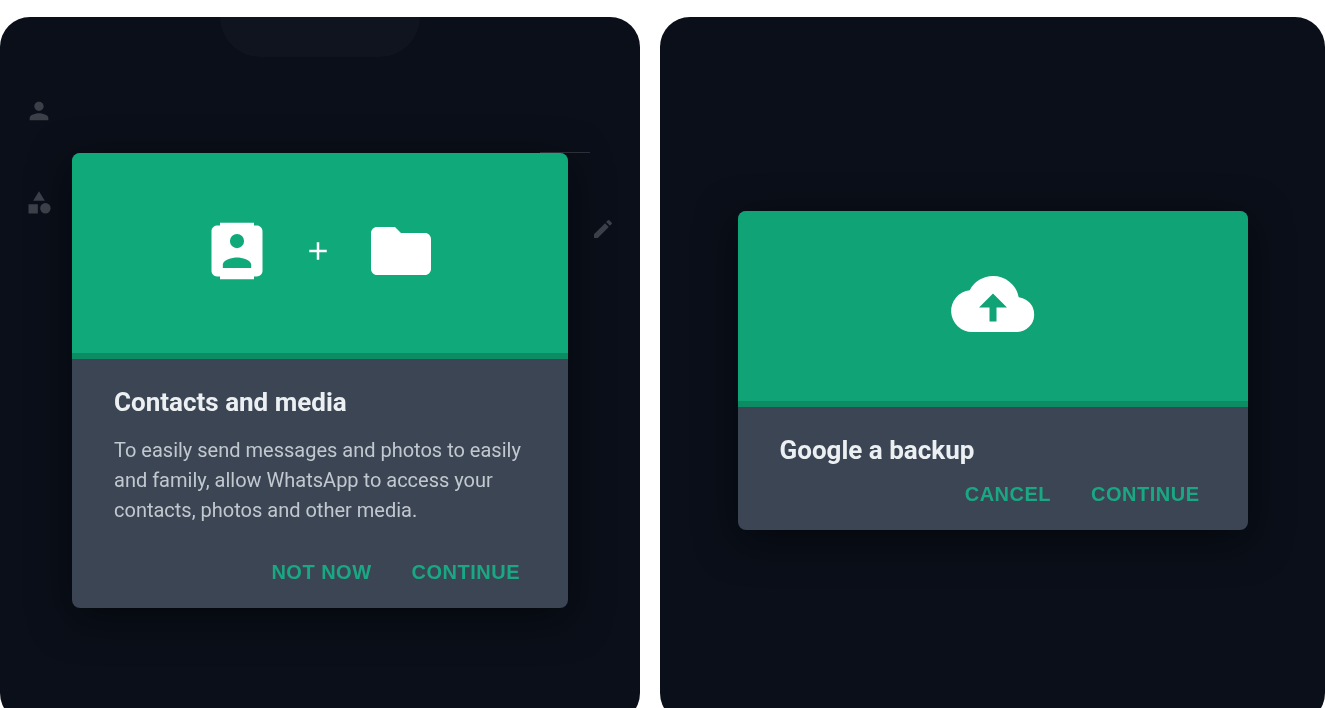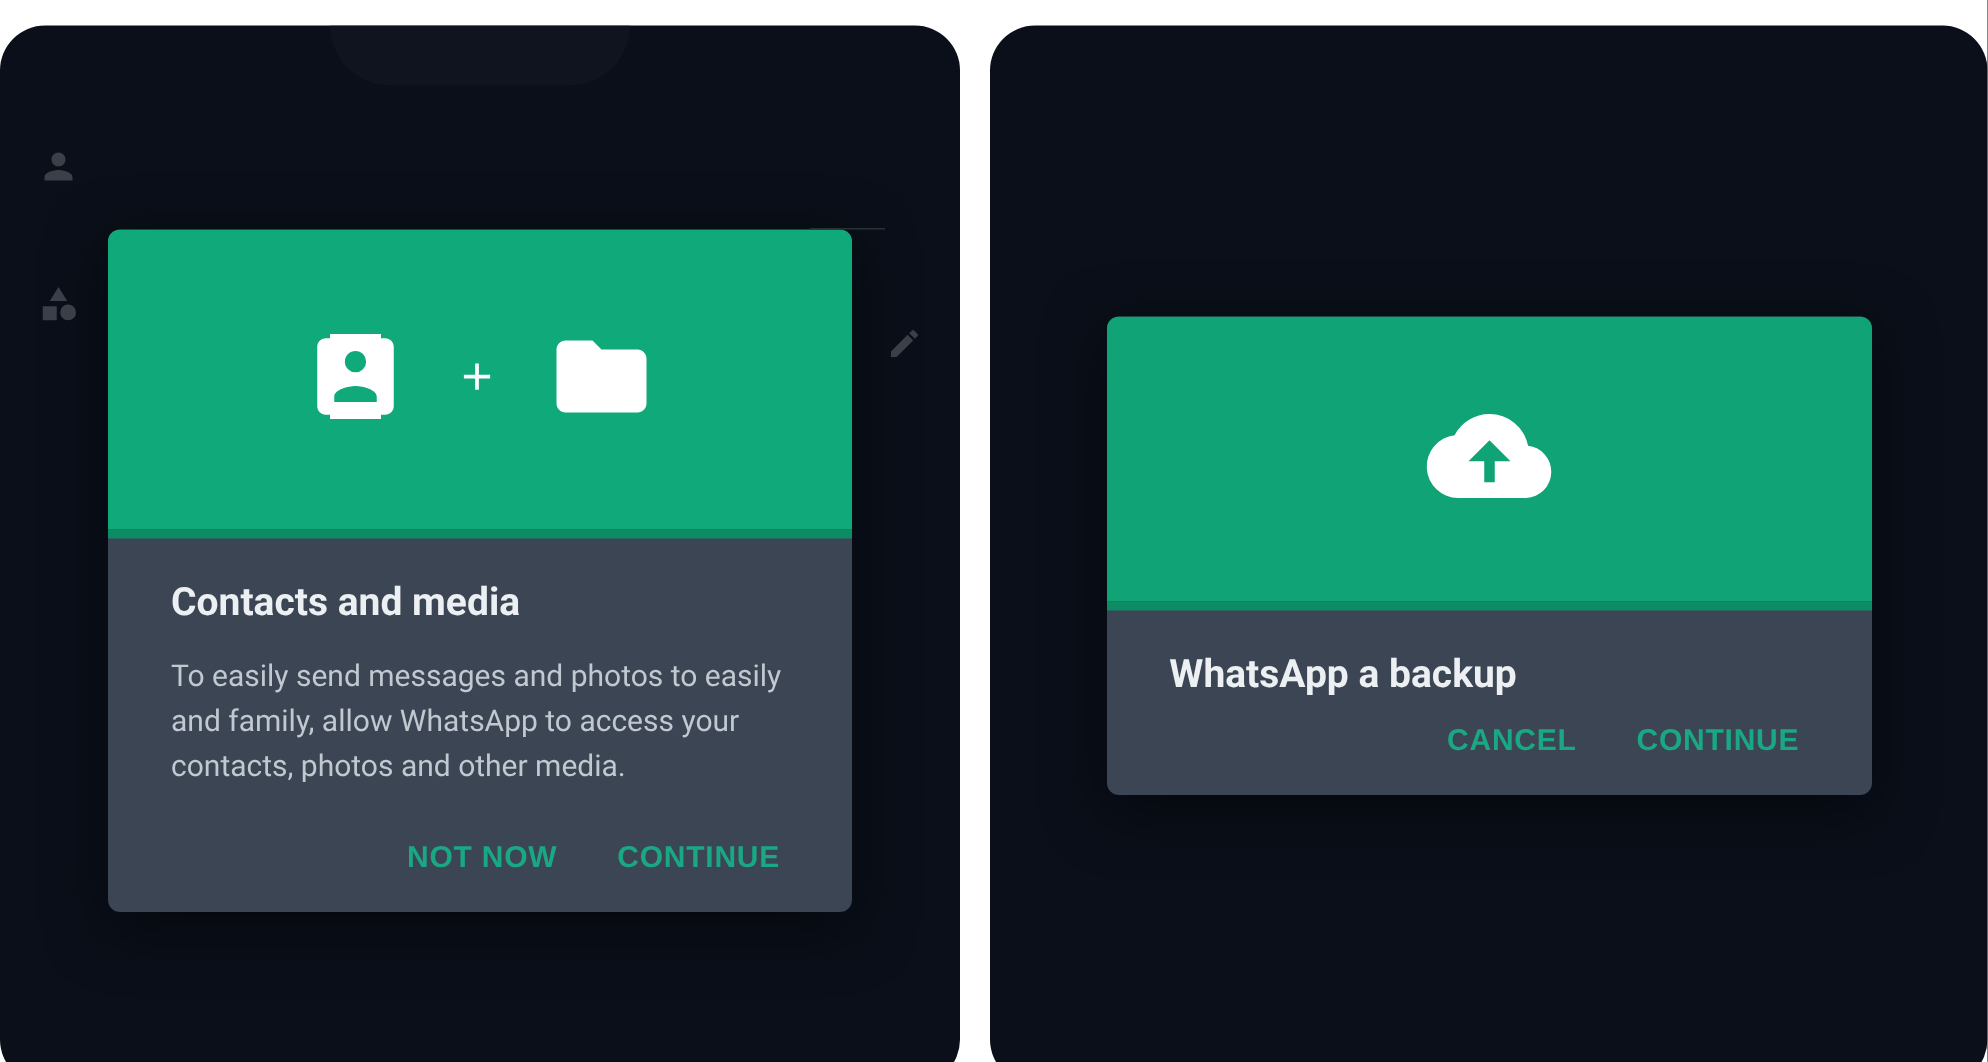--- a/index.html
+++ b/index.html
@@ -179,20 +179,20 @@
   <div class="dialog">
     <div class="dialog-header restore">
       <span>
         <svg class="icon-svg" width="84" height="84" viewBox="0 0 24 24">
           <path d="M19.35 10.04A7.49 7.49 0 0012 4a7.5 7.5 0 00-6.65 4.04A6 6 0 006 20h13a5 5 0 00.35-9.96zM13 13v4h-2v-4H8l4-4 4 4h-3z"></path>
         </svg>
       </span>
     </div>
     <div class="green-border-top"></div>
     <div class="dialog-body">
-      <div class="dialog-title">WhatsApp a backup</div>
+      <div class="dialog-title">Google a backup</div>
       <div class="dialog-actions">
         <button class="dialog-button">CANCEL</button>
         <button class="dialog-button">CONTINUE</button>
       </div>
     </div>
   </div>
 </div>
 
 </body></html>

